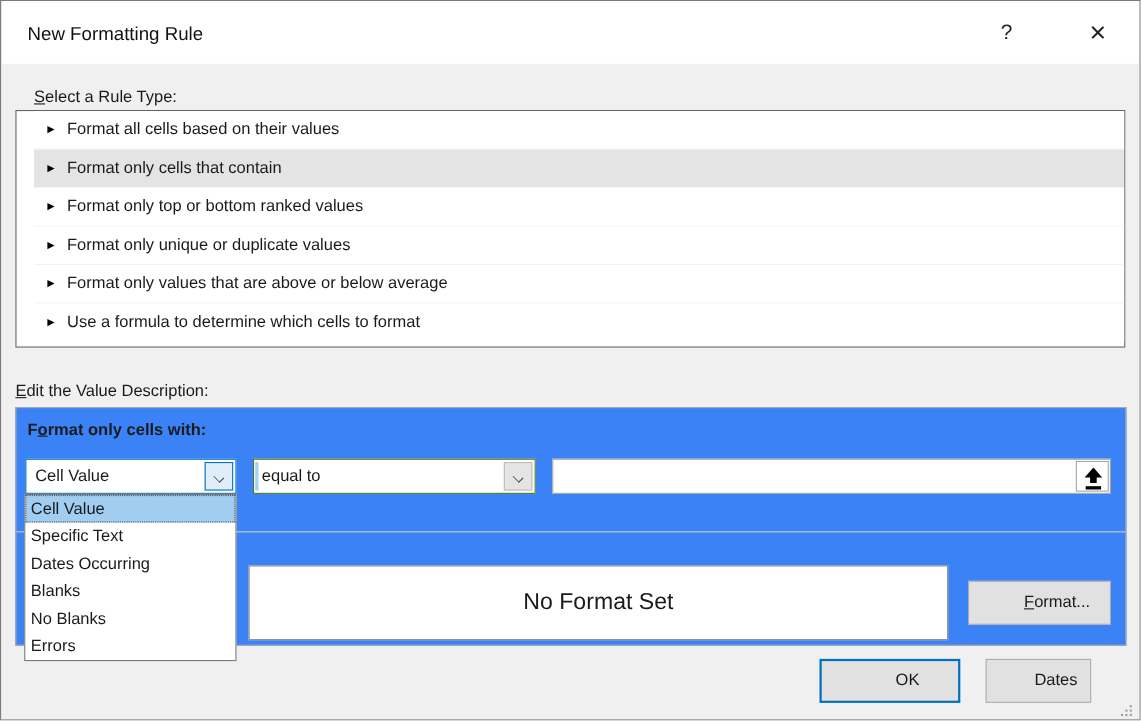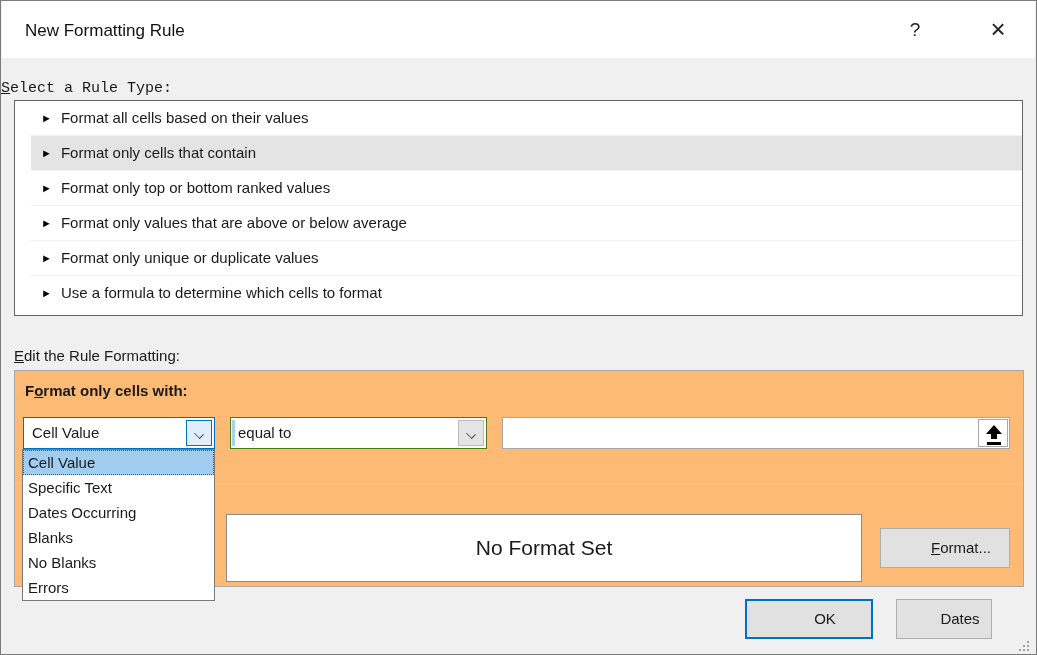--- a/index.html
+++ b/index.html
@@ -25,21 +25,21 @@
                background:#fff; border:1px solid #646464;padding-left:16px; }
   .rule-item { position:relative; height:35px; line-height:33px; font-size:15px;
                padding-left:10px; border-bottom:1px solid #f2f2f2; background:#fff;
                white-space:nowrap; }
   .rule-item:last-child { border-bottom:none; height:34px; }
   .rule-item.selected { background:#e4e4e4; }
   .rule-arrow { font-size:11px; margin-right:9px; color:#000; position:relative; top:-1px; }
 
   
   .group { position:absolute; left:13px; top:369px; width:1010px; height:217px;
-           background:#fdba74; border:1px solid #a8a8a8; }
+           background:#3b82f6; border:1px solid #a8a8a8; }
   .section-title { position:absolute; left:10px; top:11px; font-size:15px; font-weight:bold; }
 
   .combo { position:absolute; top:46px; height:32px; background:#fff; font-size:15px; }
   .combo .val { position:absolute; left:8px; top:0; line-height:30px; white-space:nowrap; }
   .chev-btn { position:absolute; right:2px; top:2px; bottom:2px; width:26px; }
   .chev { position:absolute; left:8px; top:9px; width:8px; height:8px; }
   .chev::before { content:""; position:absolute; left:0; top:0; width:7px; height:7px;
                   border-right:1.4px solid #444; border-bottom:1.4px solid #444;
                   transform:rotate(45deg) scale(1,.75); }
 
@@ -88,32 +88,32 @@
 <body>
 
 <div class="dialog">
 
   <div class="titlebar">
     <div class="title">New Formatting Rule</div>
     <div class="help-btn">?</div>
     <div class="close-btn">×</div>
   </div>
 
-  <div class="label" style="left:0; top:79px;font-family:Liberation Mono, monospace;"><span class="accel">S</span><span>elect a Rule Type:</span></div>
+  <div class="label" style="left:30px; top:79px;"><span class="accel">S</span><span>elect a Rule Type:</span></div>
 
   <div class="rule-list">
     <div class="rule-item"><span class="rule-arrow">►</span><span>Format all cells based on their values</span></div>
     <div class="rule-item selected"><span class="rule-arrow">►</span><span>Format only cells that contain</span></div>
     <div class="rule-item"><span class="rule-arrow">►</span><span>Format only top or bottom ranked values</span></div>
+    <div class="rule-item"><span class="rule-arrow">►</span><span>Format only unique or duplicate values</span></div>
     <div class="rule-item"><span class="rule-arrow">►</span><span>Format only values that are above or below average</span></div>
-    <div class="rule-item"><span class="rule-arrow">►</span><span>Format only unique or duplicate values</span></div>
     <div class="rule-item"><span class="rule-arrow">►</span><span>Use a formula to determine which cells to format</span></div>
   </div>
 
-  <div class="label" style="left:13px; top:346px;"><span class="accel">E</span><span>dit the Rule Formatting:</span></div>
+  <div class="label" style="left:13px; top:346px;"><span class="accel">E</span><span>dit the Value Description:</span></div>
 
   <div class="group">
     <div class="section-title"><span>F</span><span class="accel">o</span><span>rmat only cells with:</span></div>
 
     <div class="combo combo1">
       <span class="val">Cell Value</span>
       <span class="chev-btn">
           <span class="chev"></span>
         </span>
     </div>

